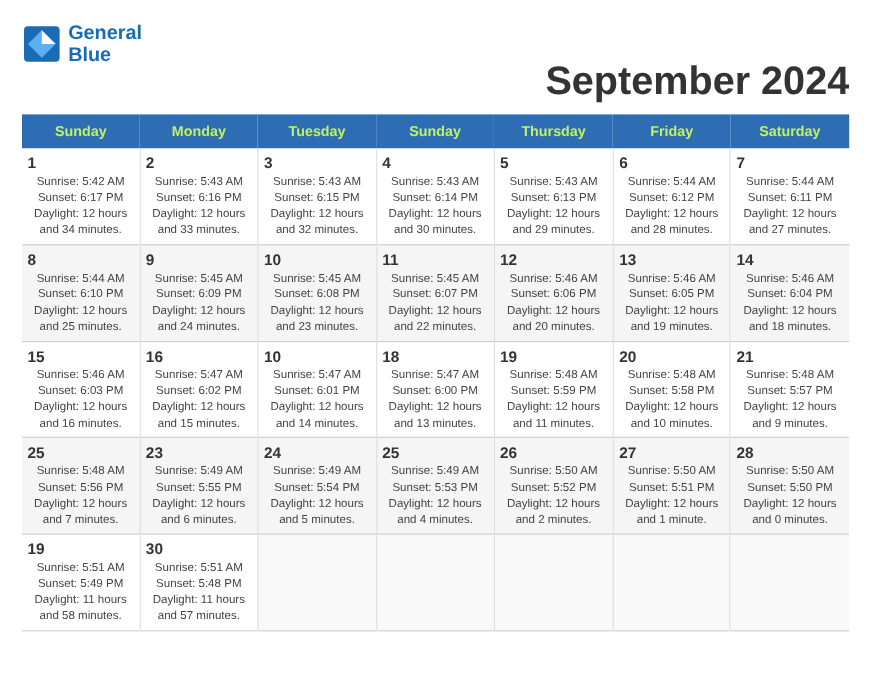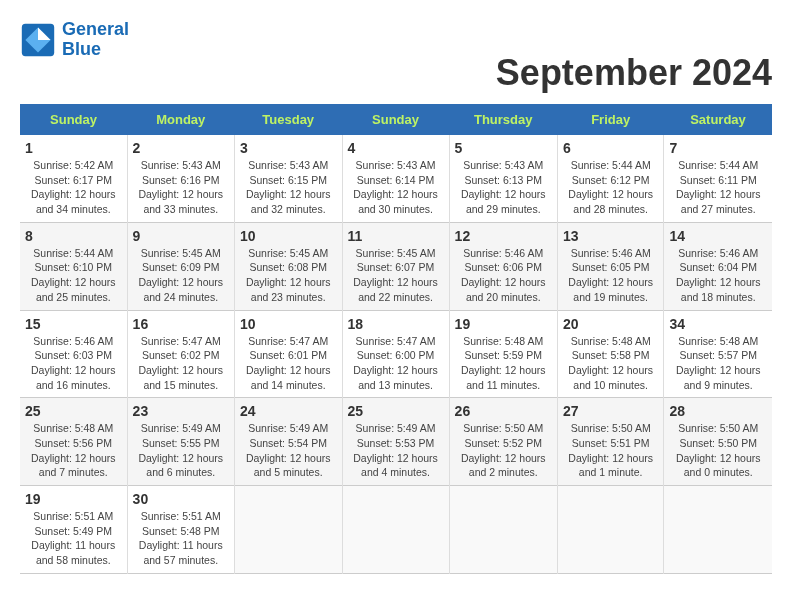--- a/index.html
+++ b/index.html
@@ -208,21 +208,21 @@
         </td>
         <td>
           <span class="day-num">19</span>
           <div class="day-info">Sunrise: 5:48 AM<br>Sunset: 5:59 PM<br>Daylight: 12 hours and 11 minutes.</div>
         </td>
         <td>
           <span class="day-num">20</span>
           <div class="day-info">Sunrise: 5:48 AM<br>Sunset: 5:58 PM<br>Daylight: 12 hours and 10 minutes.</div>
         </td>
         <td>
-          <span class="day-num">34</span>
+          <span class="day-num">21</span>
           <div class="day-info">Sunrise: 5:48 AM<br>Sunset: 5:57 PM<br>Daylight: 12 hours and 9 minutes.</div>
         </td>
       </tr>
       <tr>
         <td>
           <span class="day-num">25</span>
           <div class="day-info">Sunrise: 5:48 AM<br>Sunset: 5:56 PM<br>Daylight: 12 hours and 7 minutes.</div>
         </td>
         <td>
           <span class="day-num">23</span>

